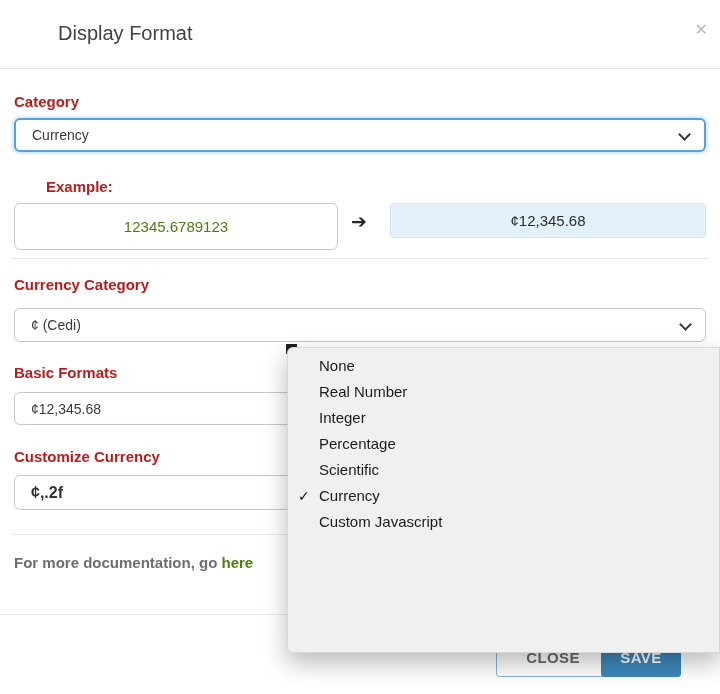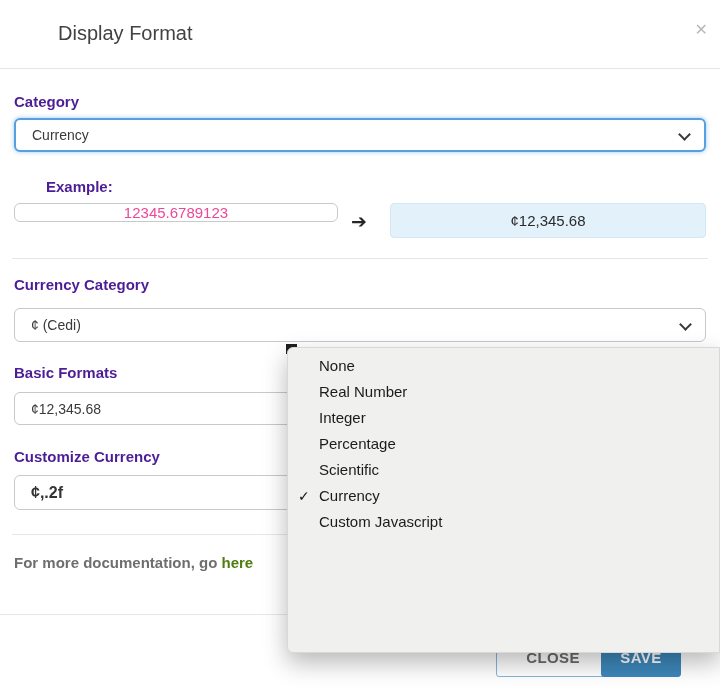--- a/index.html
+++ b/index.html
@@ -9,39 +9,39 @@
 
   .modal-title { position:absolute; left:14px; top:22px; font-size:20px; color:#424242; font-weight:400;margin-left:44px; }
   .close-x { position:absolute; right:12px; top:20px; font-size:16px; color:#b9b9b9; font-weight:700; cursor:pointer; }
 
   .divider { position:absolute; left:0; right:0; height:1px; background:#e6e6e6; }
   .div-top { top:68px; }
   .div-example { top:258px; left:12px; right:12px; }
   .div-doc { top:534px; left:12px; right:12px; }
   .div-footer { top:614px; }
 
-  .field-label { position:absolute; left:14px; font-size:15px; font-weight:700; color:#4c1d95; }
+  .field-label { position:absolute; left:14px; font-size:15px; font-weight:700; color:#b91c1c; }
   .lbl-category { top:93px; }
   .lbl-example { top:178px;margin-left:32px; }
   .lbl-symbols { top:276px; }
   .lbl-basic { top:364px; }
   .lbl-customize { top:448px; }
 
   .select-box { position:absolute; left:14px; width:692px; height:34px; background:#fff;
     border:1px solid #c3c9ce; border-radius:6px; font-size:14px; color:#3a3a3a;
     line-height:32px; padding-left:16px; cursor:pointer; }
   .sel-category { top:118px; border:2px solid #55a1e0; box-shadow:0 0 5px rgba(80,160,230,.55); line-height:30px; }
   .sel-symbols { top:308px; }
   .sel-basic { top:392px; height:33px; }
   .chev { position:absolute; right:15px; top:11px; width:9px; height:9px;
     border-right:2px solid #3a3a3a; border-bottom:2px solid #3a3a3a; transform:rotate(45deg); }
   .sel-category .chev { top:10px; }
 
-  .example-input { position:absolute; left:14px; top:203px; width:324px; height:19px;
-    border:1px solid #c9c9c9; border-radius:6px; text-align:center; font-size:15px; color:#ec4899;
+  .example-input { position:absolute; left:14px; top:203px; width:324px; height:47px;
+    border:1px solid #c9c9c9; border-radius:6px; text-align:center; font-size:15px; color:#4d7c0f;
     font-family:"Liberation Sans","DejaVu Sans",sans-serif; background:#fff; }
   .example-arrow { position:absolute; left:351px; top:210px; font-size:19px; color:#262626; font-weight:700; }
   .example-result { position:absolute; left:390px; top:203px; width:316px; height:35px;
     background:#e3f1fb; border:1px solid #d3e7f6; border-radius:4px; text-align:center;
     line-height:34px; font-size:15px; color:#2b2b2b; }
 
   .customize-input { position:absolute; left:14px; top:475px; width:692px; height:35px;
     border:1px solid #c9c9c9; border-radius:6px; font-size:16px; font-weight:700; color:#333;
     padding-left:16px; font-family:"Liberation Sans","DejaVu Sans",sans-serif; background:#fff; }
 

